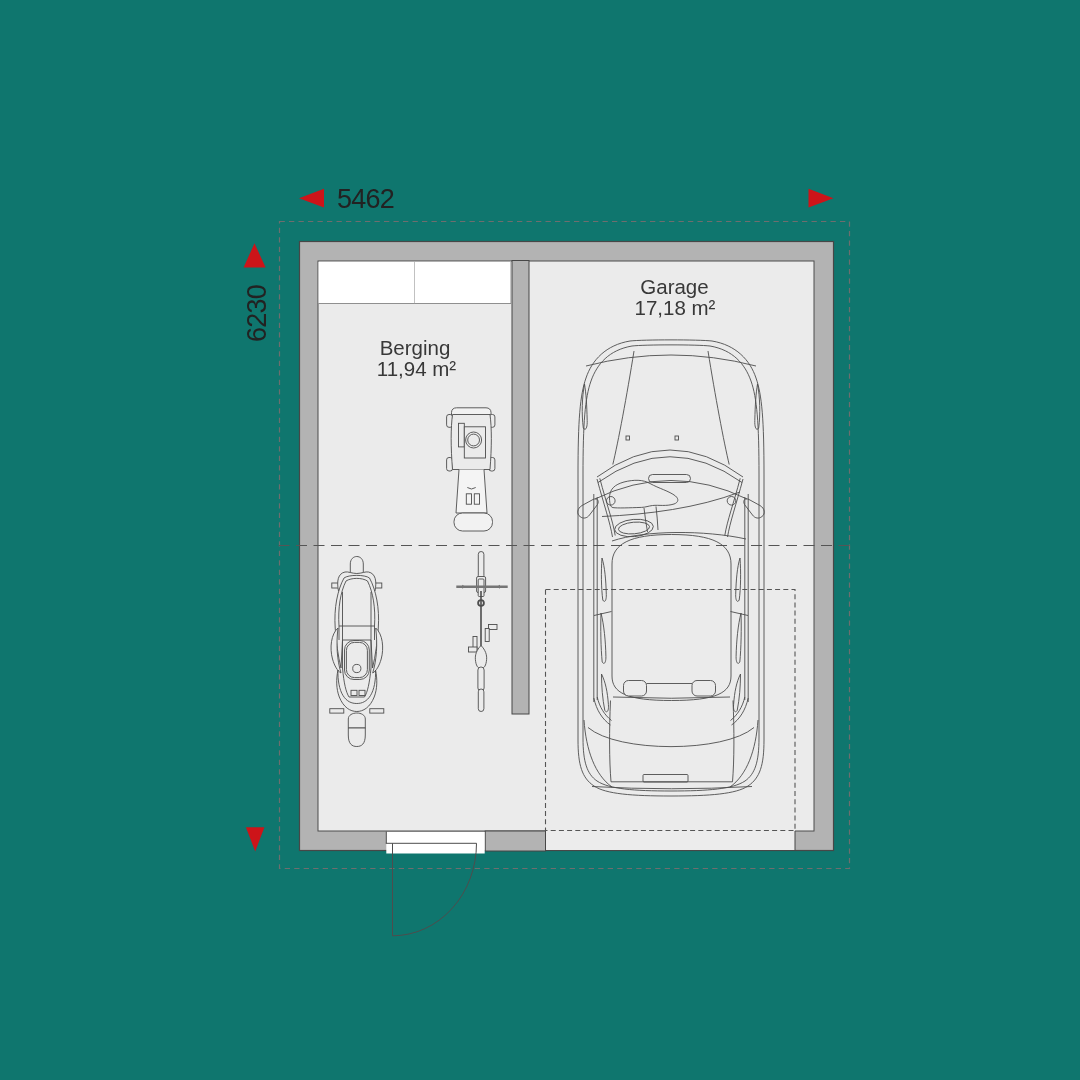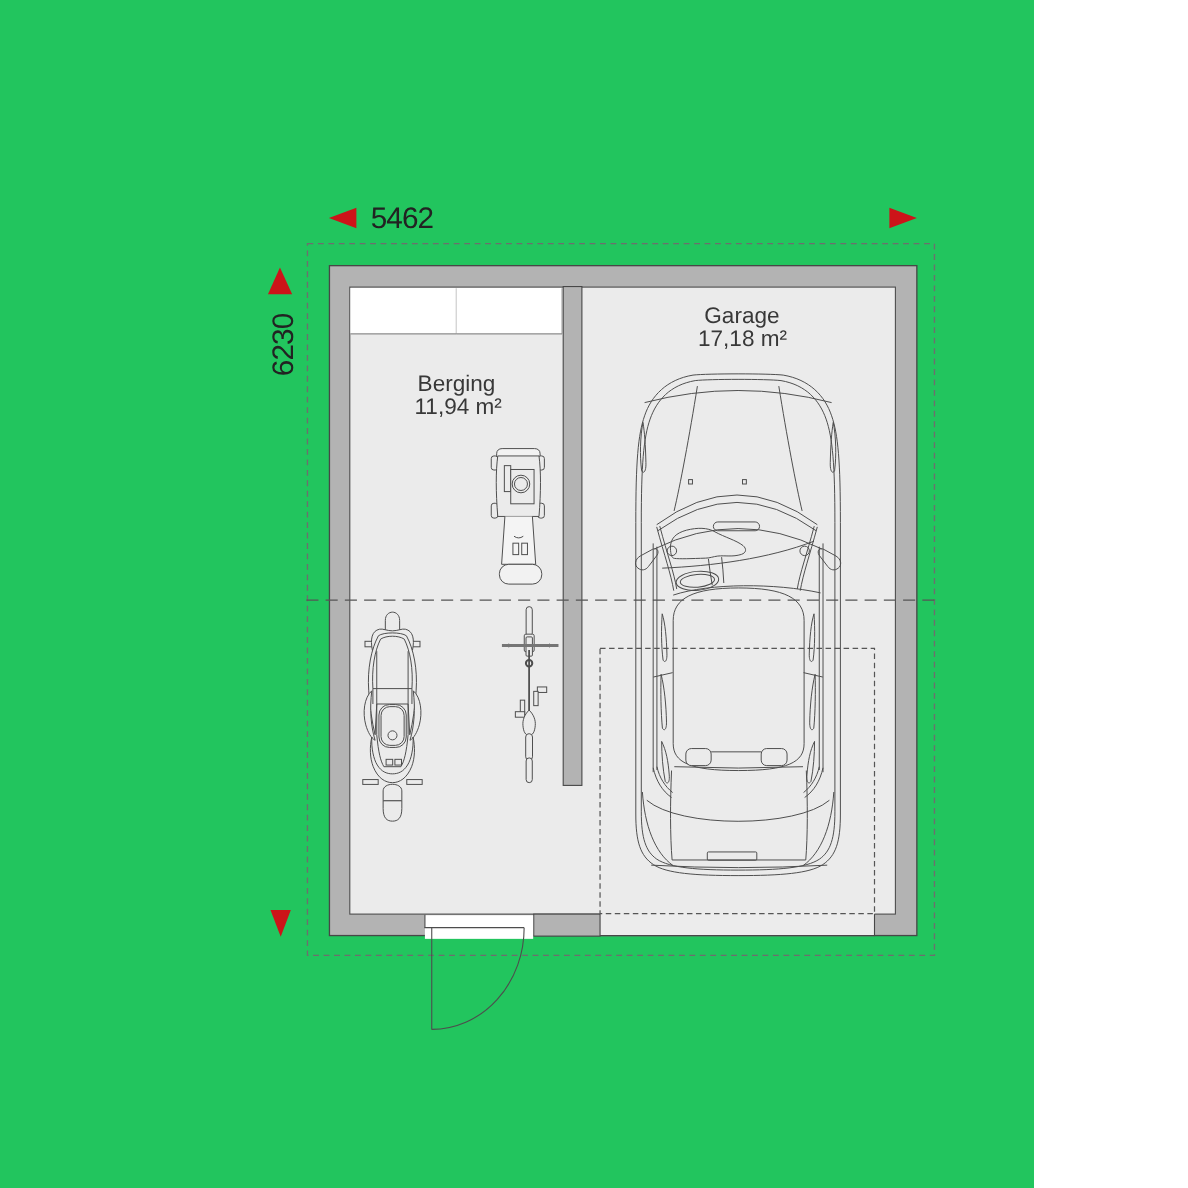--- a/index.html
+++ b/index.html
@@ -1,16 +1,16 @@
 <!DOCTYPE html>
 <html><head>
 <meta charset="utf-8">
 <style>
   html,body{margin:0;padding:0;background:#fff;}
-  #page{width:940px;height:1080px;background:#22c55e;position:relative;font-family:"Liberation Sans",sans-serif;}
+  #page{width:1080px;height:1080px;background:#0f766e;position:relative;font-family:"Liberation Sans",sans-serif;}
   svg{position:absolute;top:0;left:0;}
   text{font-family:"Liberation Sans",sans-serif;}
 </style>
 </head>
 <body>
 <div id="page">
 <svg width="1080" height="1080" viewBox="0 0 1080 1080">
 
 <rect x="279.5" y="221.5" width="570" height="647" fill="none" stroke="#6e6e6e" stroke-width="1.2" stroke-dasharray="5.3 4.2"></rect>
 

